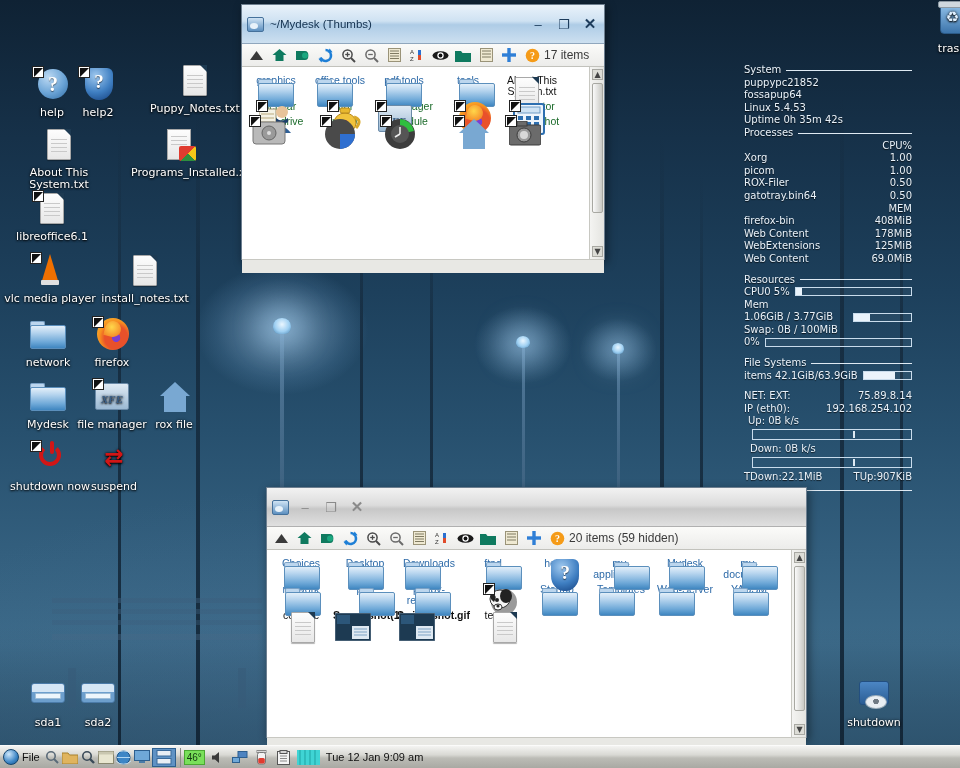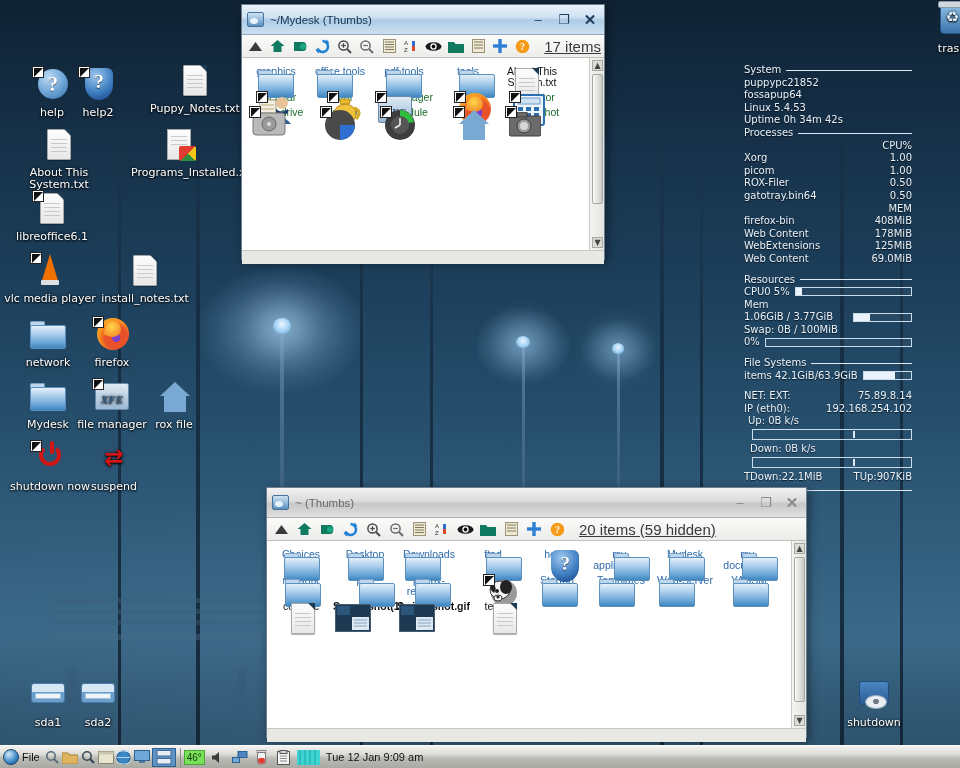--- a/index.html
+++ b/index.html
@@ -146,41 +146,41 @@
      background:
        linear-gradient(135deg, #e03b2f 0 50%, transparent 50%),
        linear-gradient(225deg, #f5c518 0 50%, transparent 50%),
        linear-gradient(45deg, #2f8f3e 0 50%, transparent 50%),
        linear-gradient(315deg, #2f6fd0 0 50%, transparent 50%);
     background-size: 100% 100%; border-radius:2px; }
 
   
   .win { position: absolute; background:#e8e8e4; border:1px solid #6d7f90;
          box-shadow: 2px 3px 9px rgba(0,0,0,.45); }
-  .titlebar { height:30px; display:flex; align-items:center; padding:0 4px 0 5px; gap:6px;
+  .titlebar { height:39px; display:flex; align-items:center; padding:0 4px 0 5px; gap:6px;
               background: linear-gradient(180deg,#e9f2fa 0%, #cfe2f2 42%, #aecce6 52%, #cde0f0 100%);
               border-bottom:1px solid #90a7bd; }
   .titlebar.inactive { background: linear-gradient(180deg,#f2f2f2 0%, #dcdcdc 45%, #c7c7c7 55%, #e0e0e0 100%);
               border-bottom:1px solid #b0b0b0; }
   .title-icon { width:17px; height:15px; border-radius:2px; flex:0 0 auto;
       background: linear-gradient(180deg,#cfe3f4,#5d90c0); border:1px solid #45719b; position:relative;}
   .title-icon::after{ content:""; position:absolute; left:2px; bottom:2px; width:8px; height:6px; border-radius:50%;
       background:#e8f2fa;}
   .title-text { flex:1; font-size:11.5px; color:#12304e; font-family:"Liberation Sans", sans-serif; white-space:nowrap;}
   .titlebar.inactive .title-text { color:#6a6a6a; }
   .tbtn { width:20px; height:18px; display:flex; align-items:center; justify-content:center;
           color:#1d3c5c; font-size:13px; font-family:"Liberation Sans",sans-serif; cursor:default; }
   .titlebar.inactive .tbtn { color:#8a8a8a; }
   .tbtn.close { font-size:15px; font-weight:bold; }
 
   .toolbar { height:23px; display:flex; align-items:center; gap:1px; padding:0 3px;
       background: linear-gradient(180deg,#fbfbf9,#ececeA); border-bottom:1px solid #c2c2bc; }
   .tb-ico { width:22px; height:20px; display:flex; align-items:center; justify-content:center;
       font-size:14px; cursor:default; }
-  .items-count { font-size:15px; color:#3a3a3a; margin-left:10px; font-family:"Liberation Sans",sans-serif; white-space:nowrap;text-decoration:underline;}
+  .items-count { font-size:12px; color:#3a3a3a; margin-left:0; font-family:"Liberation Sans",sans-serif; white-space:nowrap;}
 
   .pane { background:#fff; position:relative; overflow:hidden; display:flex; }
   .grid { flex:1; display:flex; flex-wrap:wrap; align-content:flex-start; padding:4px 2px 0 2px; }
   .fitem { width:64px; text-align:center; font-size:10.5px; line-height:11px; color:#2d6aa8;
       font-family:"Liberation Sans", sans-serif; padding-top:4px; cursor:default; }
   .fitem.doc-label { color:#111; }
   .fitem.app-label { color:#1c6b2b; }
   .fitem.bold-label { color:#111; font-weight:bold; }
   .fitem .ic { height:36px; position:relative; margin:0 auto 2px; width:40px; }
 
@@ -398,21 +398,21 @@
   </div>
 
 <div id="conky">
   <div class="hdr">
     <span>System</span>
     <span class="rule"></span>
   </div>
   <div>puppypc21852</div>
   <div>fossapup64</div>
   <div>Linux 5.4.53</div>
-  <div>Uptime 0h 34m 42s</div>
+  <div>Uptime 0h 35m 42s</div>
   <div class="hdr">
     <span>Processes</span>
     <span class="rule"></span>
   </div>
   <div class="row">
     <span></span>
     <span>CPU%</span>
   </div>
   <div id="conky-cpu-procs">
       <div class="row">
@@ -701,21 +701,20 @@
       <div class="thumb" style="top:16px;height:130px;"></div>
       <div class="arrow dn">▼</div>
     </div>
   </div>
   <div class="statusline"></div>
 </div>
 
 <div class="win" style="left:266px; top:487px; width:541px; height:251px;">
   <div class="titlebar inactive">
     <span class="title-icon"></span>
-    <span class="title-text">~ (Thumbs)</span>
     <span class="tbtn">–</span>
     <span class="tbtn">❐</span>
     <span class="tbtn close">✕</span>
   </div>
   <div class="toolbar">
     <span class="tb-ico">
       <svg width="15" height="13" viewBox="0 0 15 13">
           <polygon points="7.5,2 14,11 1,11" fill="#3a3a3a"></polygon>
         </svg>
       </span>

